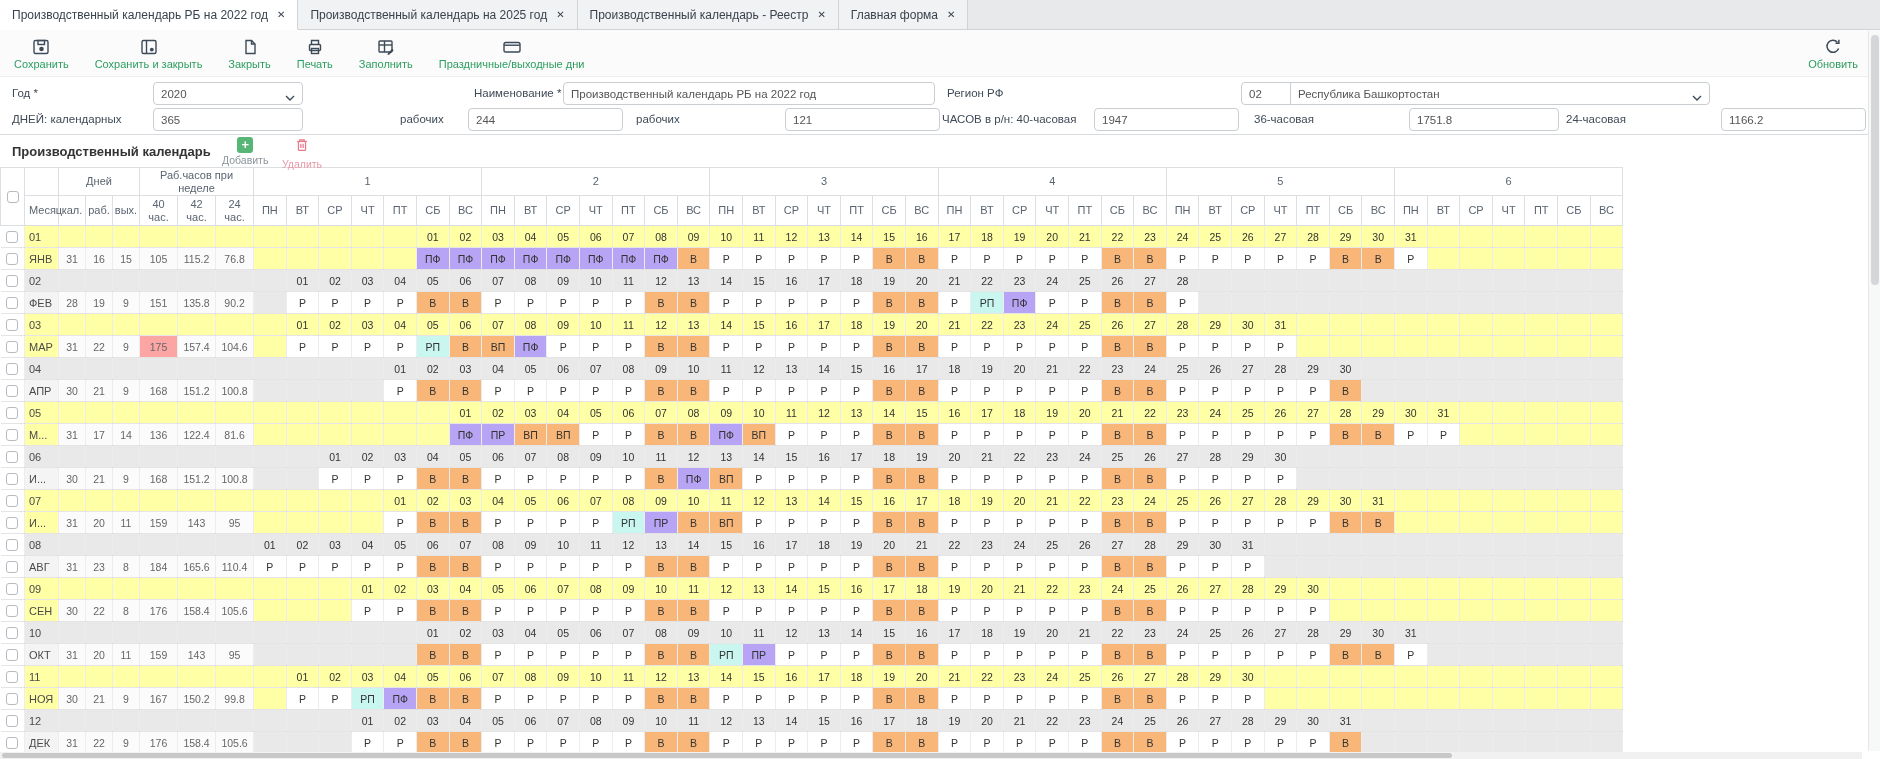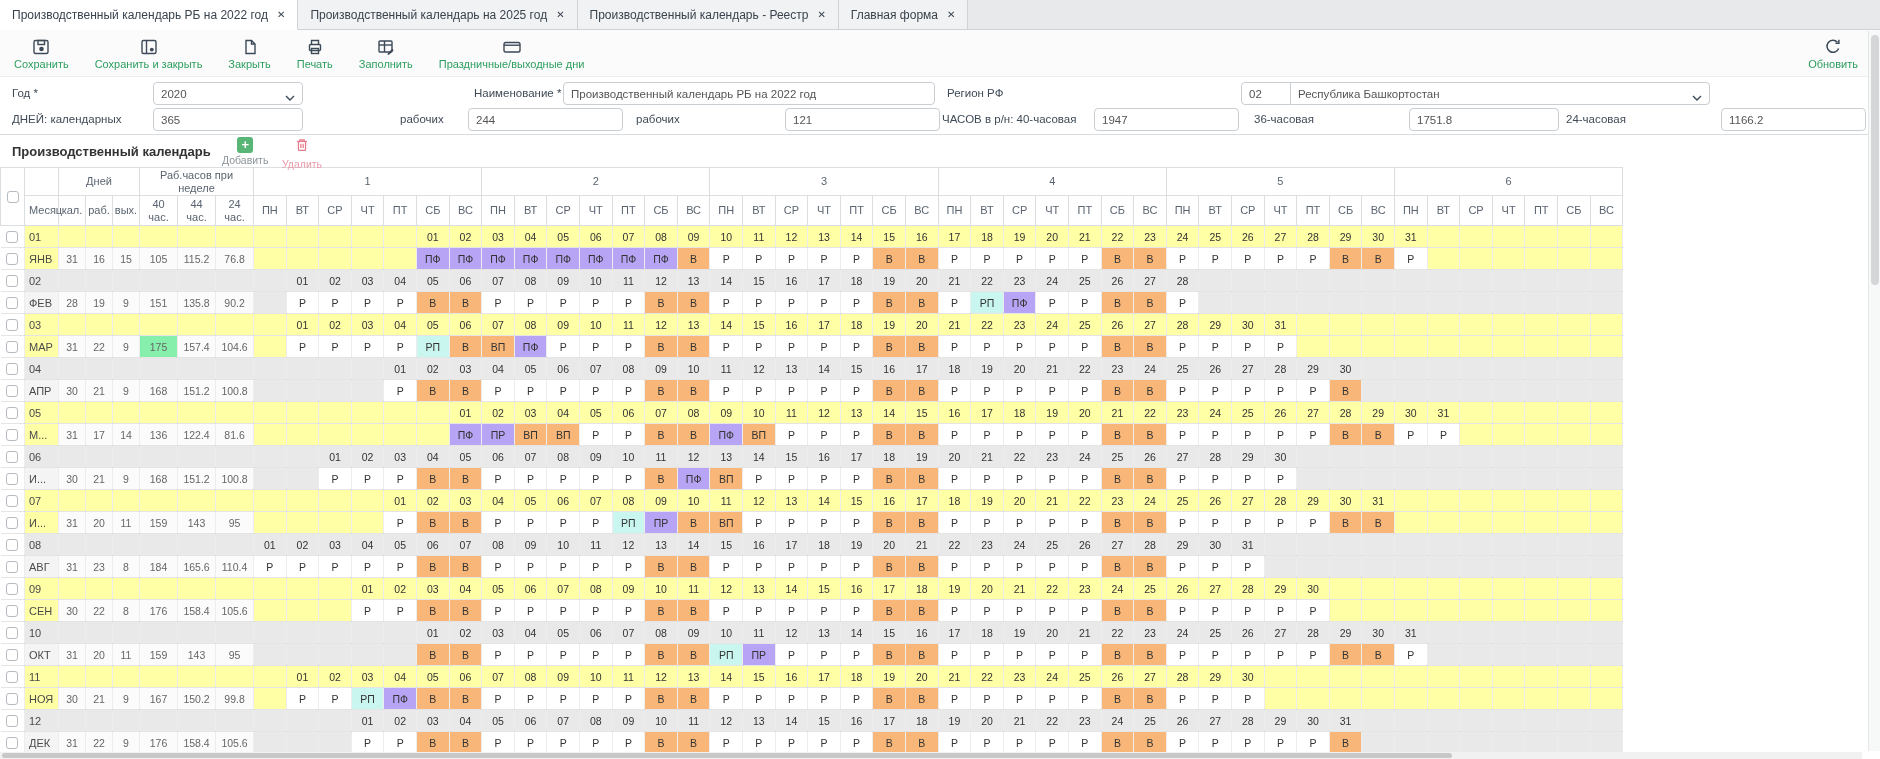--- a/index.html
+++ b/index.html
@@ -288,21 +288,21 @@
         <th colspan="7">4</th>
         <th colspan="7">5</th>
         <th colspan="7">6</th>
       </tr>
       <tr class="hdays">
         <th class="mes">Месяц</th>
         <th>кал.</th>
         <th>раб.</th>
         <th>вых.</th>
         <th>40 час.</th>
-        <th>44 час.</th>
+        <th>42 час.</th>
         <th>24 час.</th>
         <th>ПН</th>
         <th>ВТ</th>
         <th>СР</th>
         <th>ЧТ</th>
         <th>ПТ</th>
         <th>СБ</th>
         <th>ВС</th>
         <th>ПН</th>
         <th>ВТ</th>
@@ -601,21 +601,21 @@
         <td class="" style="background:#ffffa6"></td>
         <td class="" style="background:#ffffa6"></td>
         <td class="" style="background:#ffffa6"></td>
       </tr>
       <tr>
         <td class="cbc"><span class="cb"></span></td>
         <td class="mlab" style="background:#ffffa6">МАР</td>
         <td class="st" style="background:#fbfbfb">31</td>
         <td class="st" style="background:#fbfbfb">22</td>
         <td class="st" style="background:#fbfbfb">9</td>
-        <td class="st" style="background:#86efac">175</td>
+        <td class="st" style="background:#fca5a5">175</td>
         <td class="st" style="background:#fbfbfb">157.4</td>
         <td class="st" style="background:#fbfbfb">104.6</td>
         <td class="ws" style="background:#ffffa6"></td>
         <td class="" style="background:#ffffff">Р</td>
         <td class="" style="background:#ffffff">Р</td>
         <td class="" style="background:#ffffff">Р</td>
         <td class="" style="background:#ffffff">Р</td>
         <td class="" style="background:#c9f6ef">РП</td>
         <td class="" style="background:#f8b778">В</td>
         <td class="ws" style="background:#f8b778">ВП</td>

